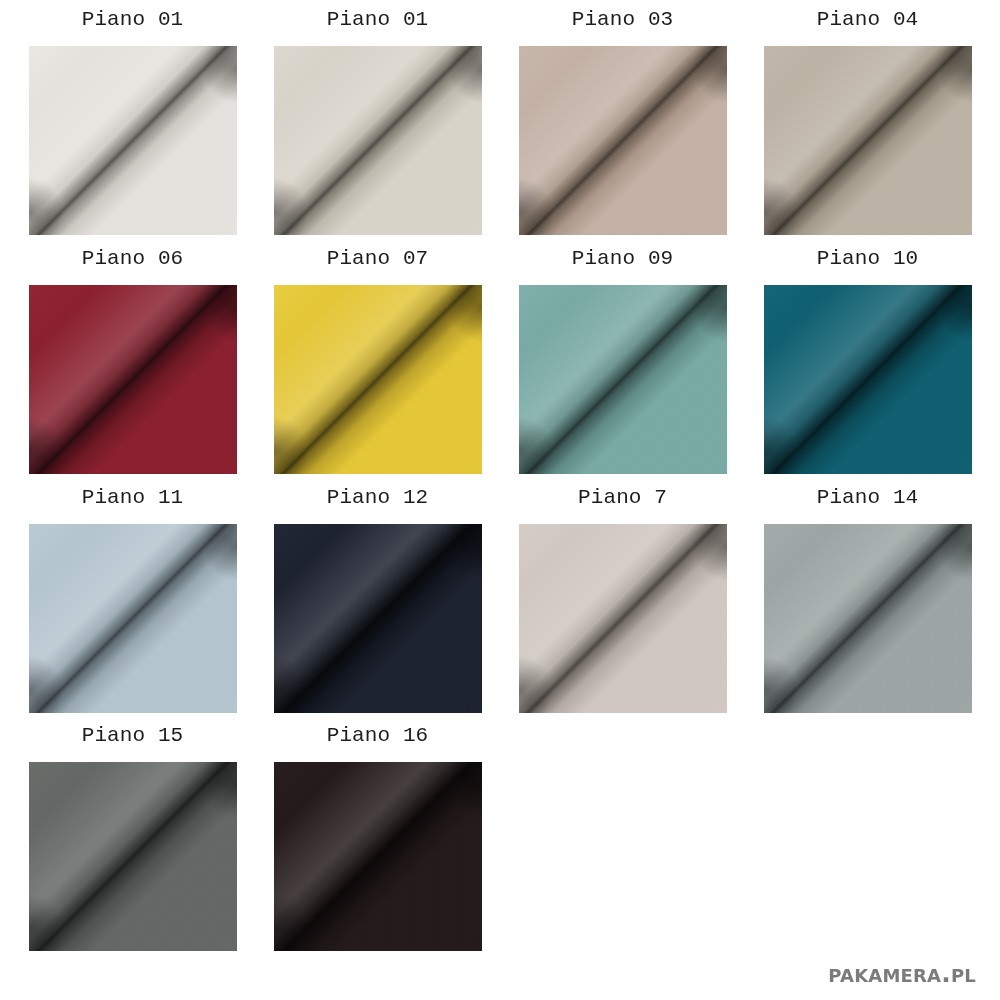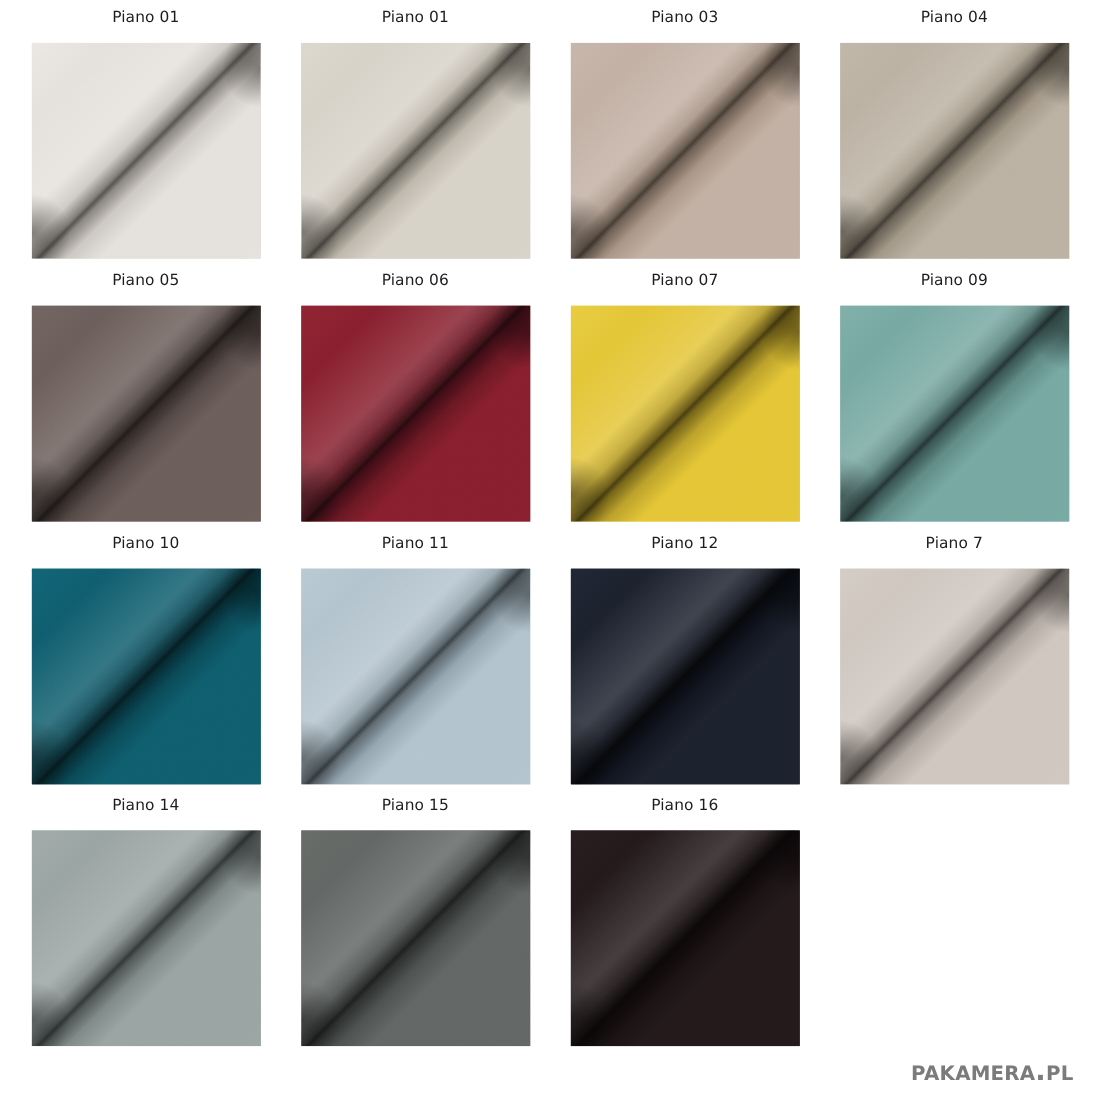--- a/index.html
+++ b/index.html
@@ -35,28 +35,29 @@
 
   .swatch-cell {
     display: flex;
     flex-direction: column;
     align-items: center;
     height: 235px;
     box-sizing: border-box;
   }
 
   .swatch-label {
-    font-size: 14px;
+    font-size: 21px;
     line-height: 1;
     color: #1d1d1d;
     letter-spacing: 0.1px;
     padding-top: 9px;
     padding-bottom: 16px;
     white-space: nowrap;
     font-weight: 400;
+    font-family: Liberation Mono, monospace;
   }
 
   .swatch-tile {
     position: relative;
     width: 208px;
     height: 201px;
     overflow: hidden;
     background: var(--base);
     box-shadow: inset 0 0 0 1px rgba(0,0,0,0.06);
   }
@@ -183,30 +184,20 @@
       <div class="swatch-label">Piano 04</div>
       <div class="swatch-tile" style="--base: #bcb2a4; --hi: #c7beb1; --lo: #8d8271; --hi2: #c1b8aa;">
         <div class="fold-shade"></div>
         <div class="fold-highlight"></div>
         <div class="fold-crease"></div>
         <div class="fold-tips"></div>
         <div class="fold-grain"></div>
       </div>
     </div>
     <div class="swatch-cell">
-      <div class="swatch-label">Piano 05</div>
-      <div class="swatch-tile" style="--base: #6d5f5b; --hi: #7b6d68; --lo: #443a37; --hi2: #73645f;">
-        <div class="fold-shade"></div>
-        <div class="fold-highlight"></div>
-        <div class="fold-crease"></div>
-        <div class="fold-tips"></div>
-        <div class="fold-grain"></div>
-      </div>
-    </div>
-    <div class="swatch-cell">
       <div class="swatch-label">Piano 06</div>
       <div class="swatch-tile" style="--base: #8a202f; --hi: #992a39; --lo: #54121c; --hi2: #8f2533;">
         <div class="fold-shade"></div>
         <div class="fold-highlight"></div>
         <div class="fold-crease"></div>
         <div class="fold-tips"></div>
         <div class="fold-grain"></div>
       </div>
     </div>
     <div class="swatch-cell">

